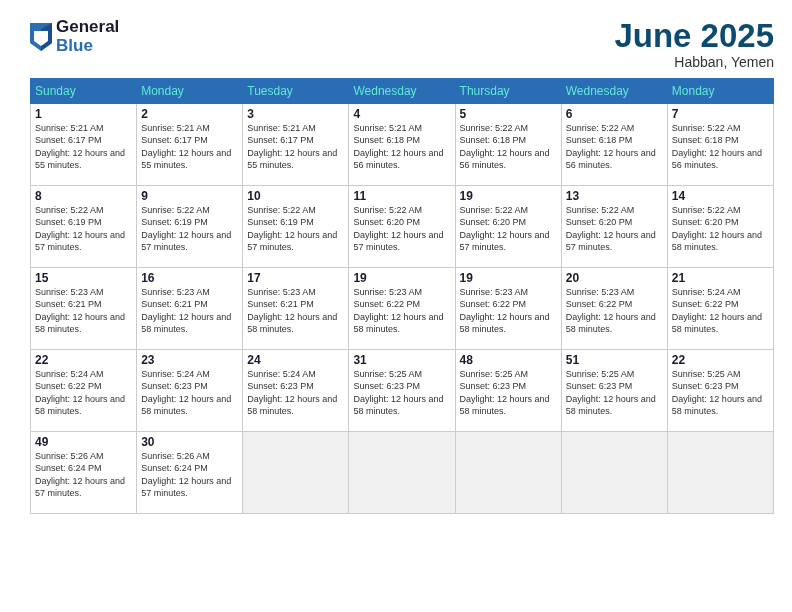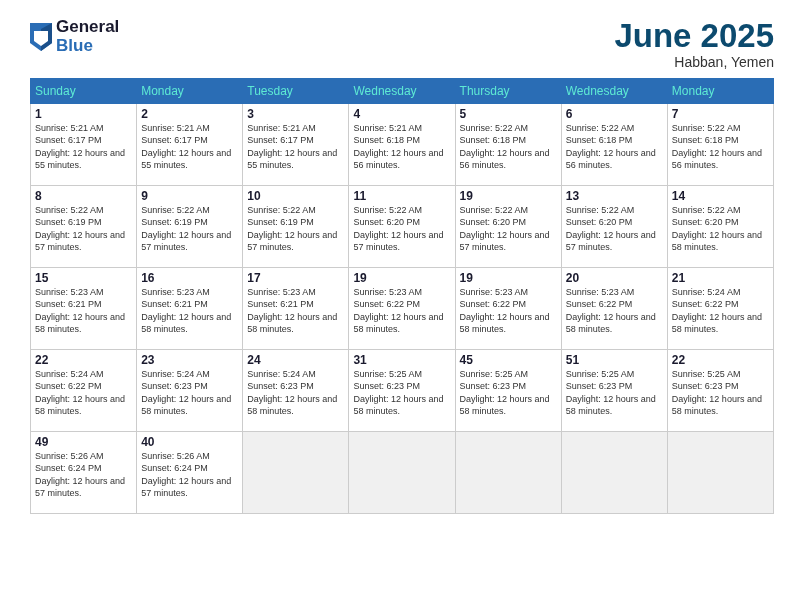--- a/index.html
+++ b/index.html
@@ -234,39 +234,39 @@
       </td>
           <td>
         <span class="day-num">24</span>
         <span class="cell-text">Sunrise: 5:24 AM<br>Sunset: 6:23 PM<br>Daylight: 12 hours and 58 minutes.</span>
       </td>
           <td>
         <span class="day-num">31</span>
         <span class="cell-text">Sunrise: 5:25 AM<br>Sunset: 6:23 PM<br>Daylight: 12 hours and 58 minutes.</span>
       </td>
           <td>
-        <span class="day-num">45</span>
+        <span class="day-num">48</span>
         <span class="cell-text">Sunrise: 5:25 AM<br>Sunset: 6:23 PM<br>Daylight: 12 hours and 58 minutes.</span>
       </td>
           <td>
         <span class="day-num">51</span>
         <span class="cell-text">Sunrise: 5:25 AM<br>Sunset: 6:23 PM<br>Daylight: 12 hours and 58 minutes.</span>
       </td>
           <td>
         <span class="day-num">22</span>
         <span class="cell-text">Sunrise: 5:25 AM<br>Sunset: 6:23 PM<br>Daylight: 12 hours and 58 minutes.</span>
       </td>
         </tr>
         <tr>
           <td>
         <span class="day-num">49</span>
         <span class="cell-text">Sunrise: 5:26 AM<br>Sunset: 6:24 PM<br>Daylight: 12 hours and 57 minutes.</span>
       </td>
           <td>
-        <span class="day-num">40</span>
+        <span class="day-num">30</span>
         <span class="cell-text">Sunrise: 5:26 AM<br>Sunset: 6:24 PM<br>Daylight: 12 hours and 57 minutes.</span>
       </td>
           <td class="empty"></td>
           <td class="empty"></td>
           <td class="empty"></td>
           <td class="empty"></td>
           <td class="empty"></td>
         </tr>
       </tbody>
   </table>

